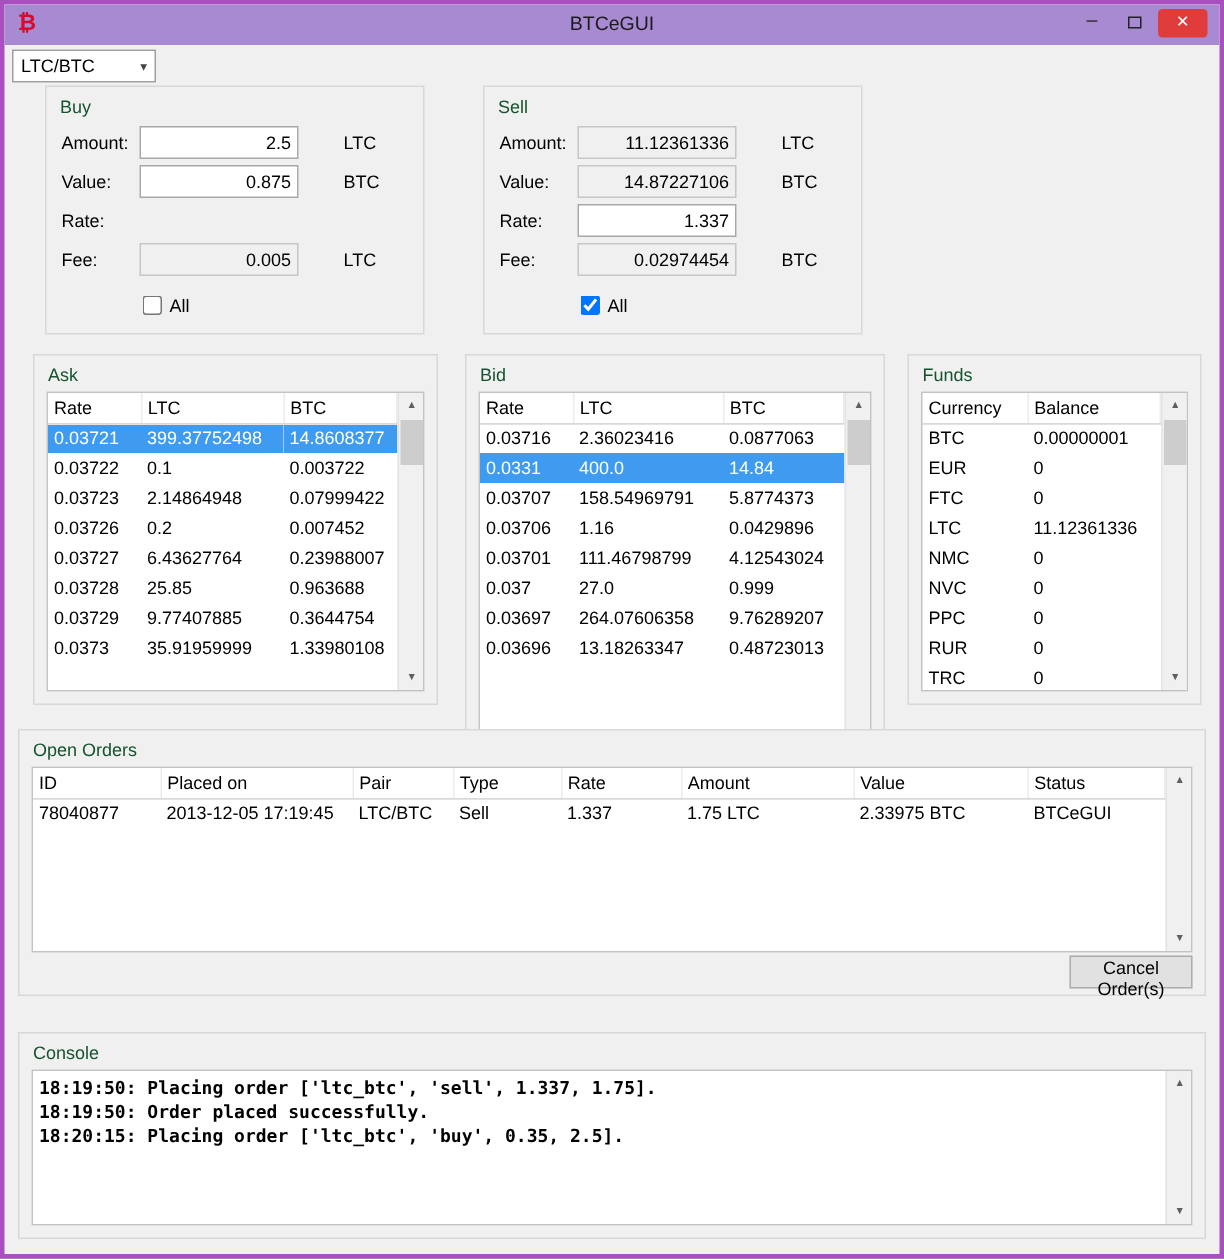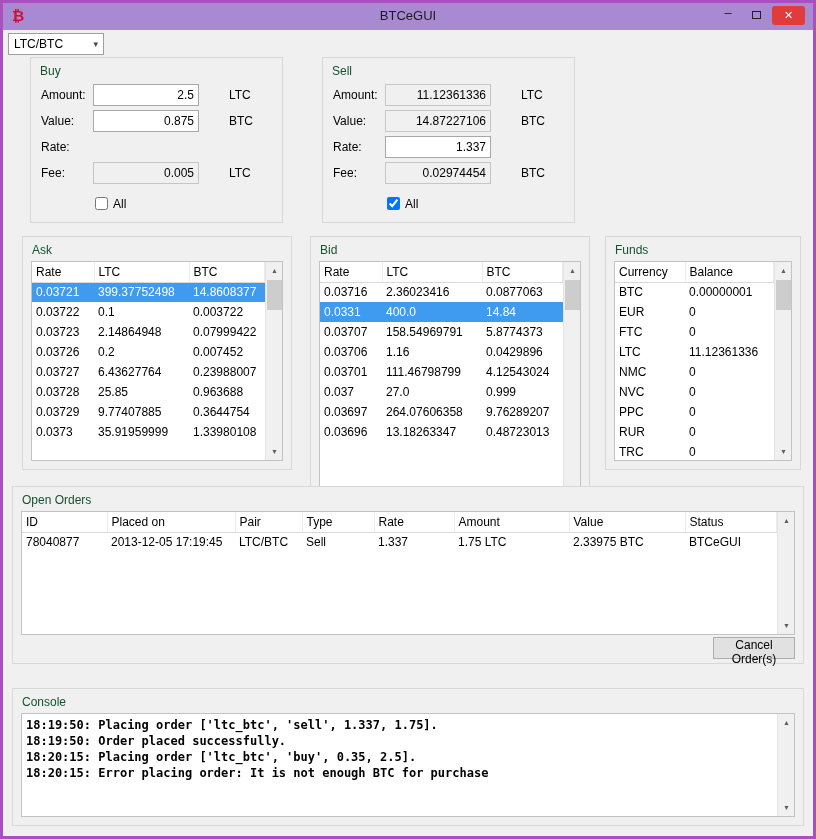--- a/index.html
+++ b/index.html
@@ -433,21 +433,20 @@
       <button class="btn cancel-btn">Cancel Order(s)</button>
     </div>
 
     <div class="group g-console">
       <div class="group-title">Console</div>
       <div class="grid grid-console">
         <div class="console-area">
           <div class="cline">18:19:50: Placing order ['ltc_btc', 'sell', 1.337, 1.75].</div>
           <div class="cline">18:19:50: Order placed successfully.</div>
           <div class="cline">18:20:15: Placing order ['ltc_btc', 'buy', 0.35, 2.5].</div>
-          <div class="cline">18:20:15: Error placing order: It is not enough BTC for purchase</div>
         </div>
         <div class="sb">
           <span class="sb-up">▲</span>
           <span class="sb-down">▼</span>
         </div>
       </div>
     </div>
 
   </div>
 </div>

